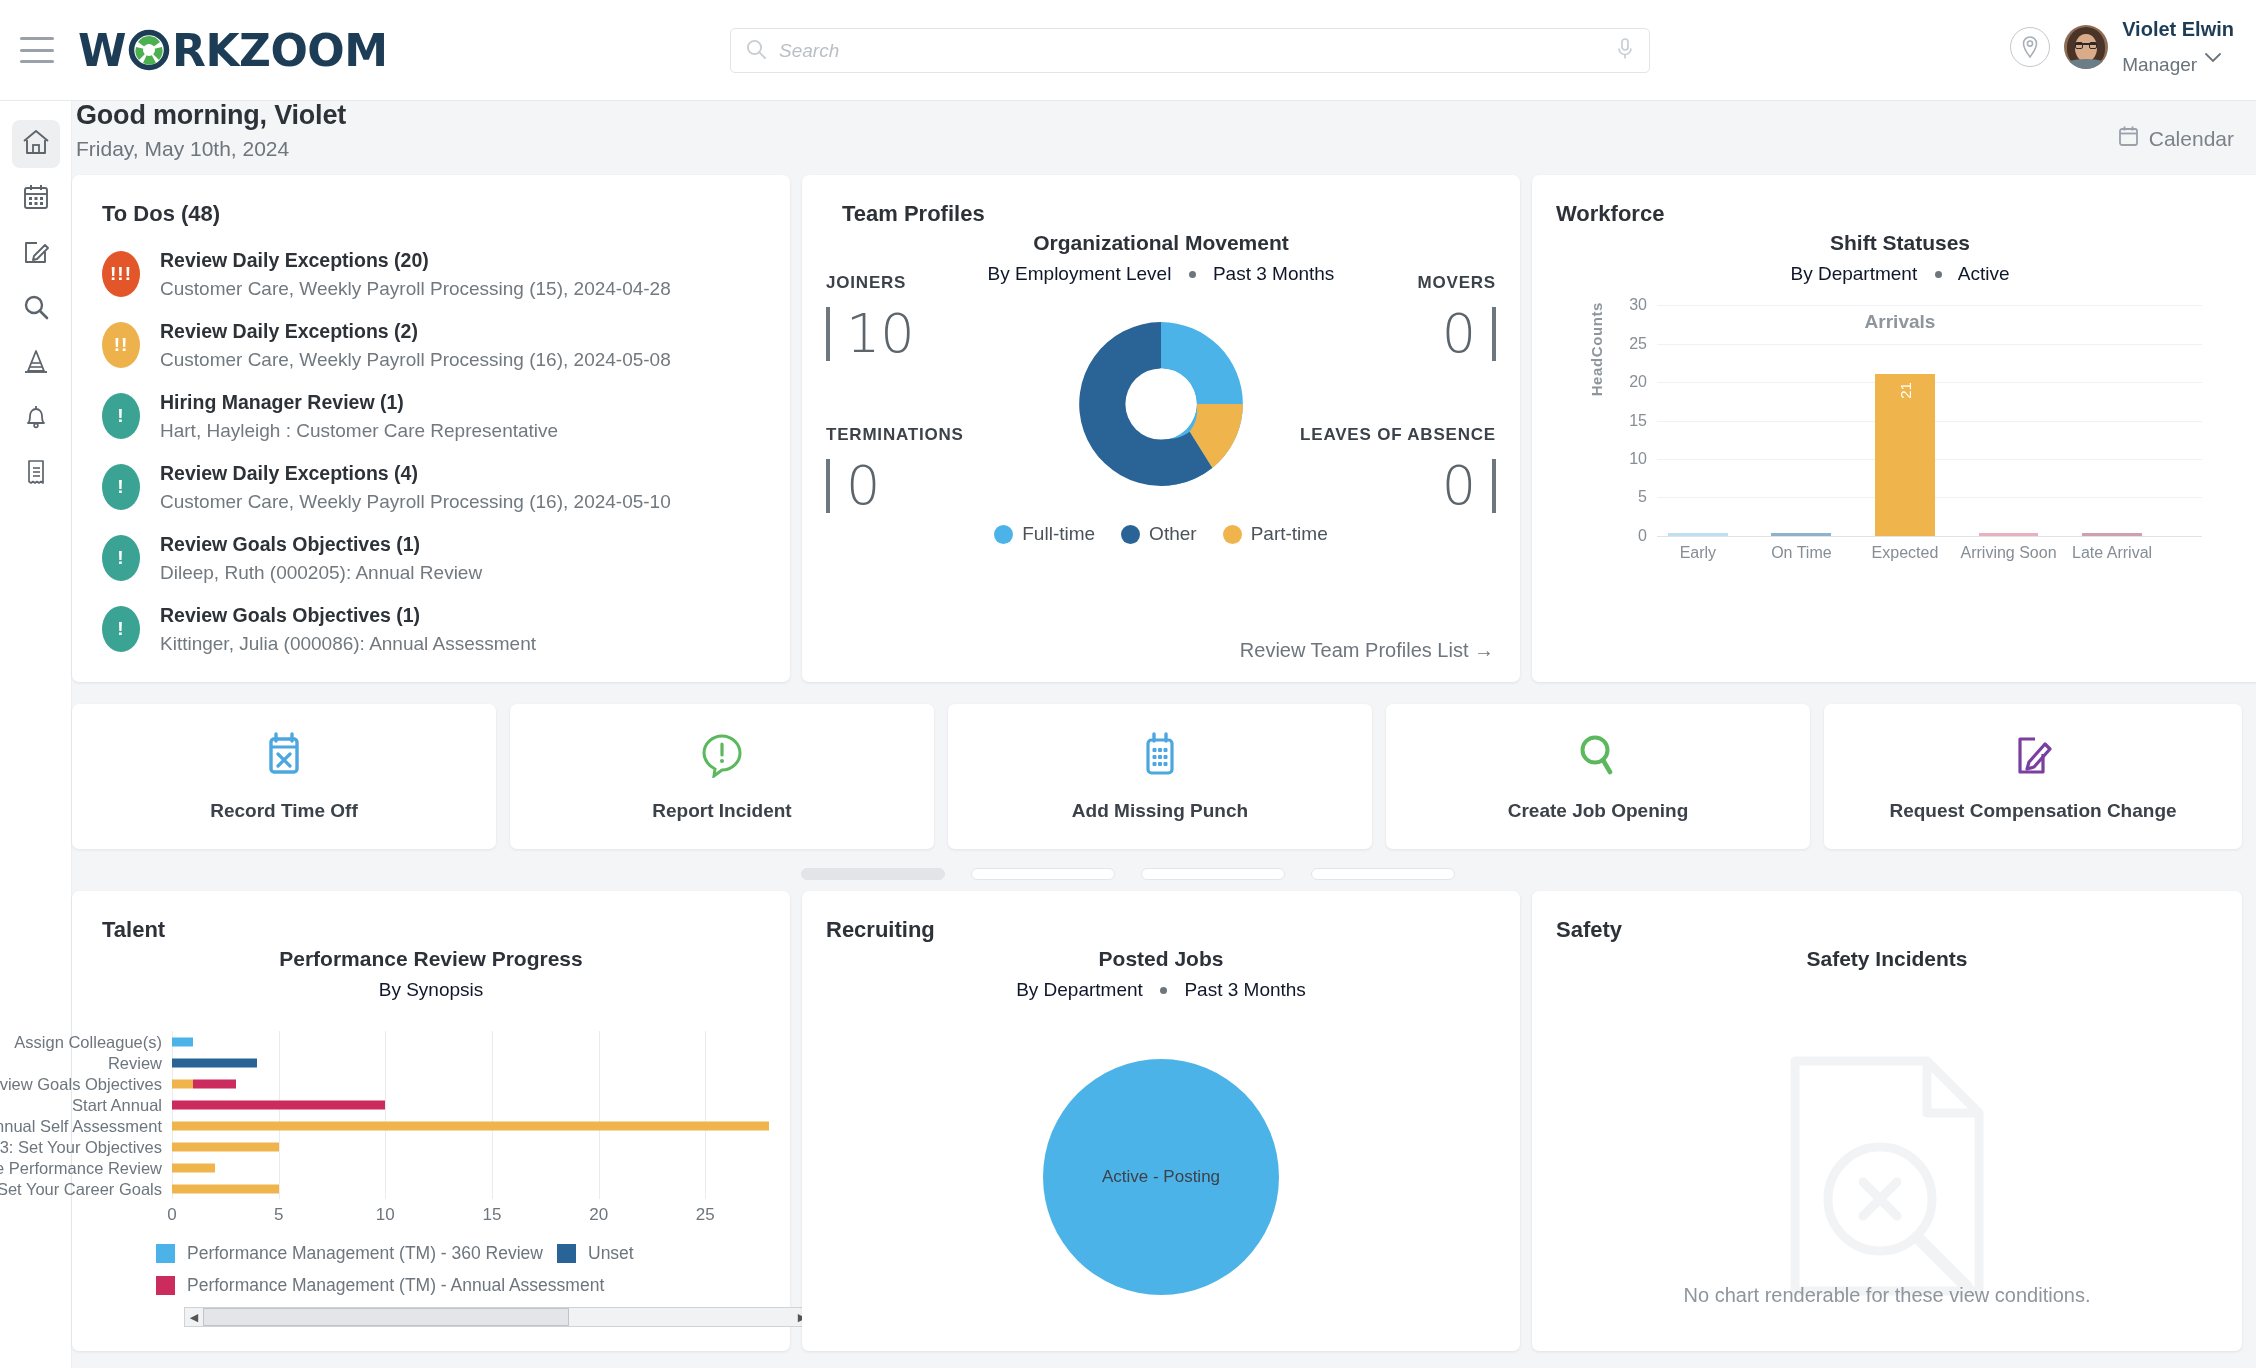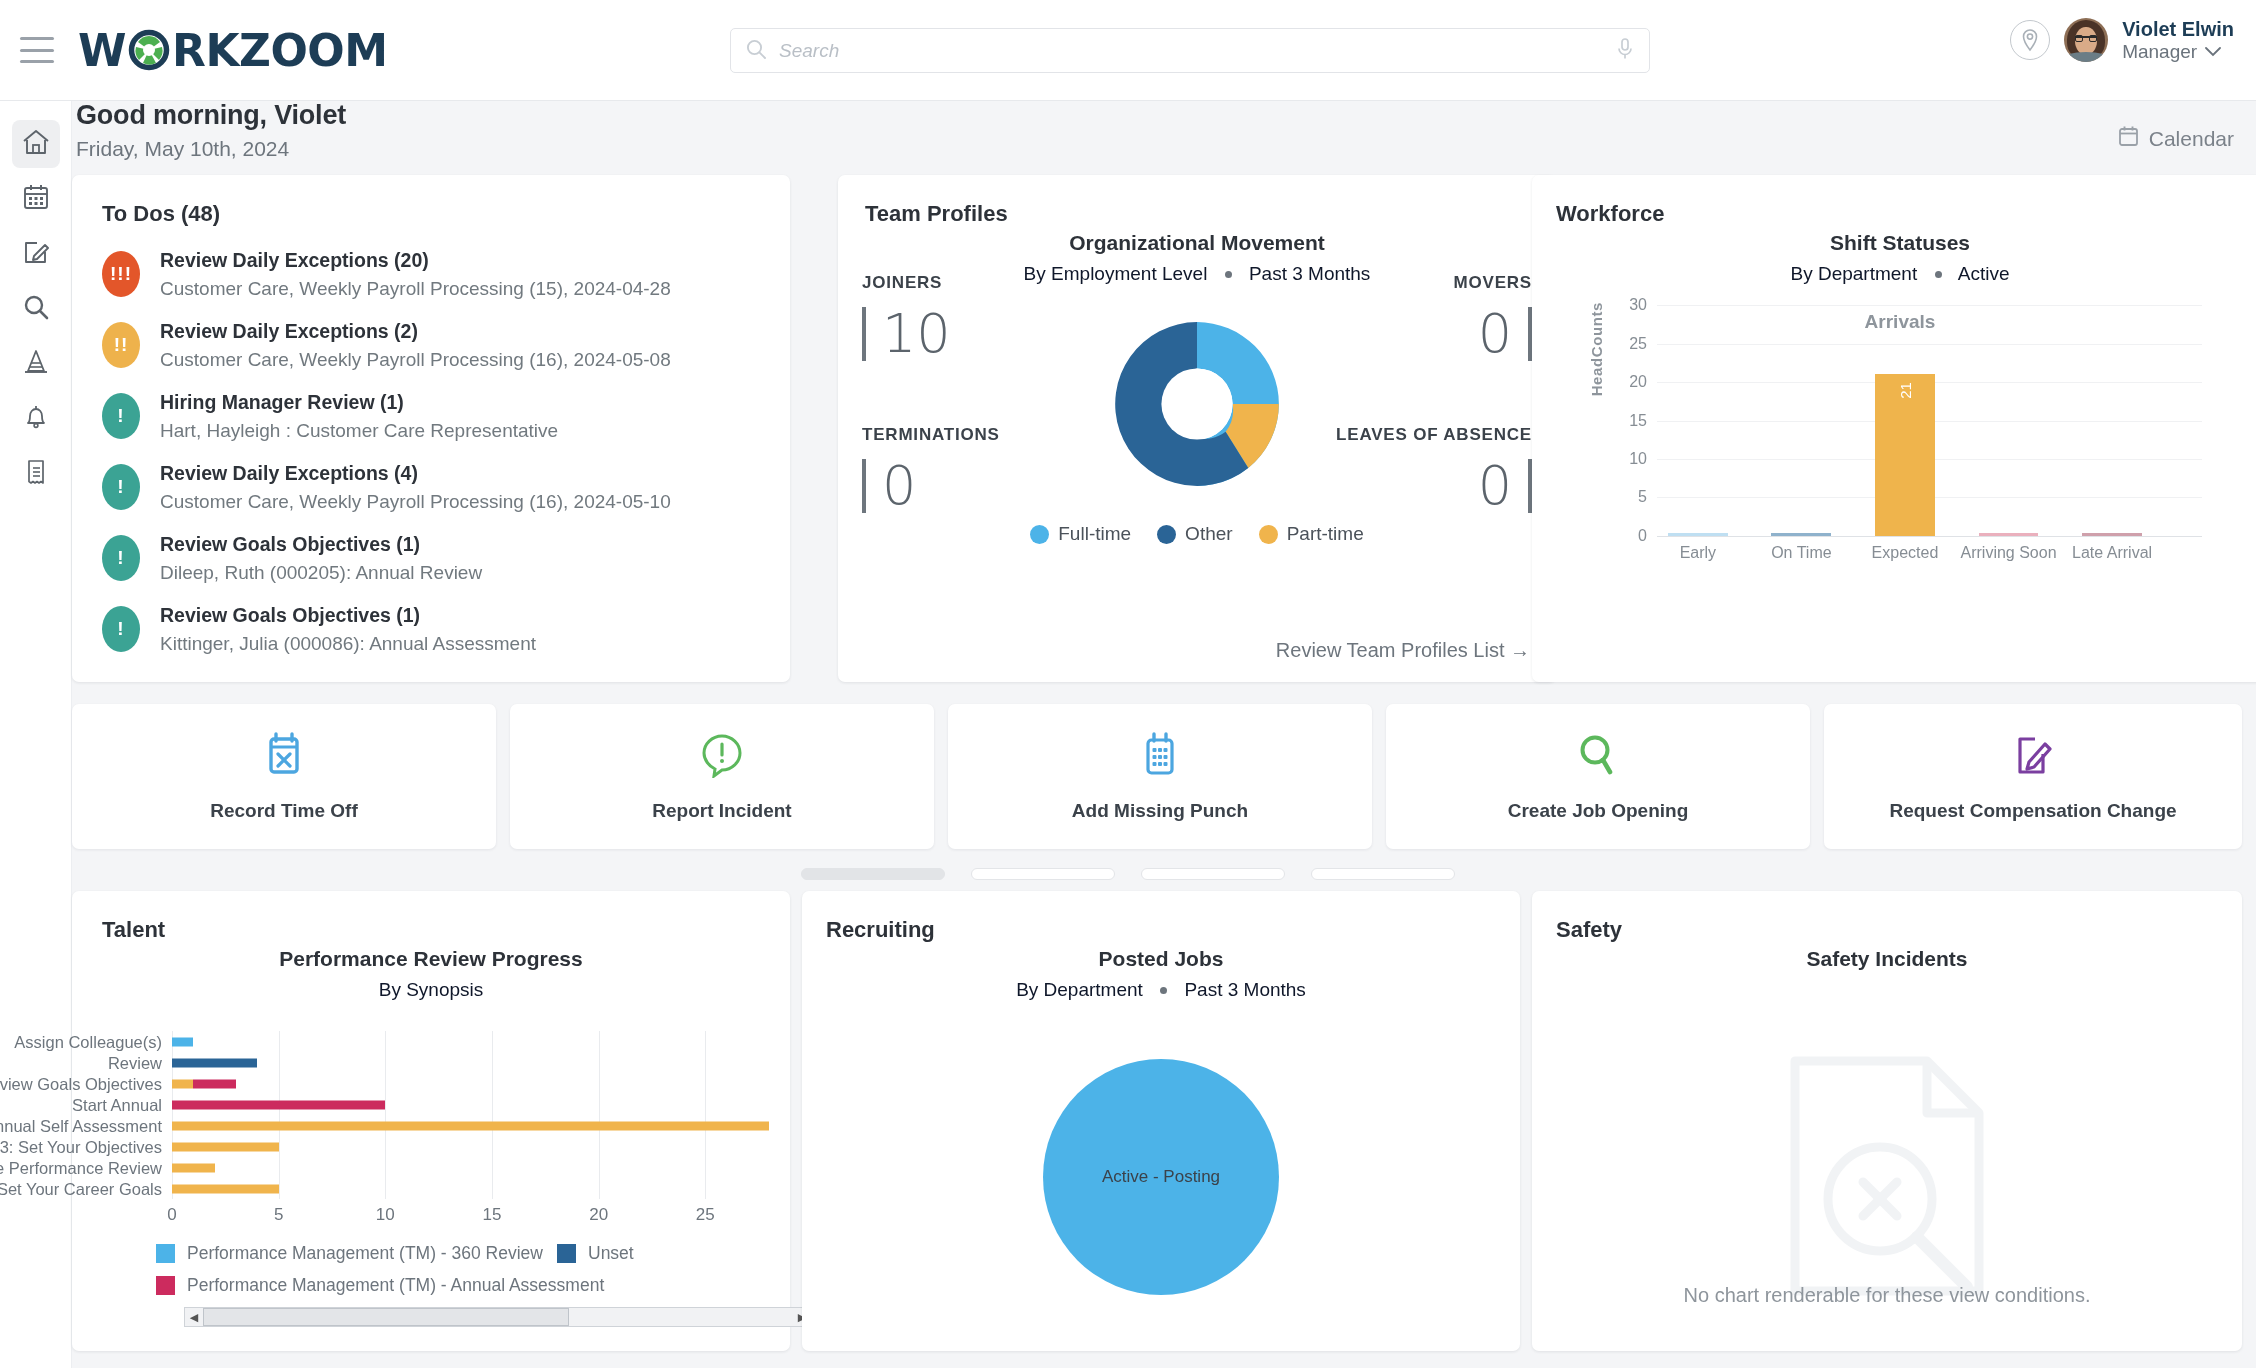--- a/index.html
+++ b/index.html
@@ -47,21 +47,21 @@
   .avatar .face { position: absolute; left: 11px; top: 9px; width: 22px; height: 28px;
     background: #d9ab88; border-radius: 48% 48% 50% 50%; }
   .avatar .glasses { position: absolute; left: 11px; top: 18px; width: 22px; height: 6px;
     border-top: 2px solid #2a2a2a; }
   .avatar .g1, .avatar .g2 { position: absolute; top: 17px; width: 8px; height: 7px;
     border: 1.5px solid #2a2a2a; border-radius: 2px; }
   .avatar .g1 { left: 11px; } .avatar .g2 { left: 25px; }
   .avatar .shoulders { position: absolute; left: -2px; bottom: -4px; width: 48px; height: 14px;
     background: #6b7d86; border-radius: 50% 50% 0 0; }
   .uname { font-size: 20px; font-weight: bold; color: #1d3d56; line-height: 1.15; }
-  .urole { font-size: 19px; color: #6a737c; line-height: 1.15; }
+  .urole { font-size: 19px; color: #6a737c; line-height: 1.15; margin-top: 13px; }
   .urow { display: flex; align-items: center; gap: 8px; }
 
   
   .rail { position: absolute; left: 0; top: 101px; width: 72px; height: 1267px;
     background: #fff; border-right: 1px solid #eceef1; padding-top: 12px; }
   .rail-item { width: 48px; height: 48px; margin: 7px auto; border-radius: 8px;
     display: flex; align-items: center; justify-content: center; cursor: pointer; }
   .rail-item.active { background: #eeeff1; }
 
   
@@ -81,21 +81,21 @@
   .todo-list { margin-top: 22px; }
   .todo { display: flex; align-items: flex-start; margin-bottom: 20px; }
   .todo-badge { width: 38px; height: 46px; border-radius: 19px / 23px; flex: 0 0 38px;
     display: flex; align-items: center; justify-content: center;
     color: #fff; font-size: 19px; font-weight: bold; letter-spacing: 1px; margin-top: 2px; }
   .todo-txt { margin-left: 20px; }
   .todo-h { font-size: 19.5px; font-weight: bold; color: #2d3239; }
   .todo-s { font-size: 19px; color: #71797f; margin-top: 6px; }
 
   
-  #card-profiles { left: 802px; top: 175px; width: 718px; height: 507px; padding: 26px 27px; margin-left: 36px; }
+  #card-profiles { left: 802px; top: 175px; width: 718px; height: 507px; padding: 26px 40px; }
   .chart-head { text-align: center; margin-top: 4px; }
   .chart-title { font-size: 21px; font-weight: bold; color: #2d3239; }
   .chart-sub { font-size: 19px; color: #0f172a; margin-top: 8px; }
   .chart-sub .dot { display: inline-block; width: 7px; height: 7px; border-radius: 50%;
     background: #6d757d; margin: 0 12px; vertical-align: middle; }
   .kpi { position: absolute; }
   .kpi-lbl { font-size: 17px; font-weight: bold; color: #3b424a; letter-spacing: .8px; }
   .kpi-val { font-size: 54px; color: #5c646c; font-weight: 300; line-height: 1;
     padding-left: 16px; margin-top: 14px; font-family: "DejaVu Sans", sans-serif; }
   .kpi.left .kpi-val { border-left: 4px solid #6e767e; }

